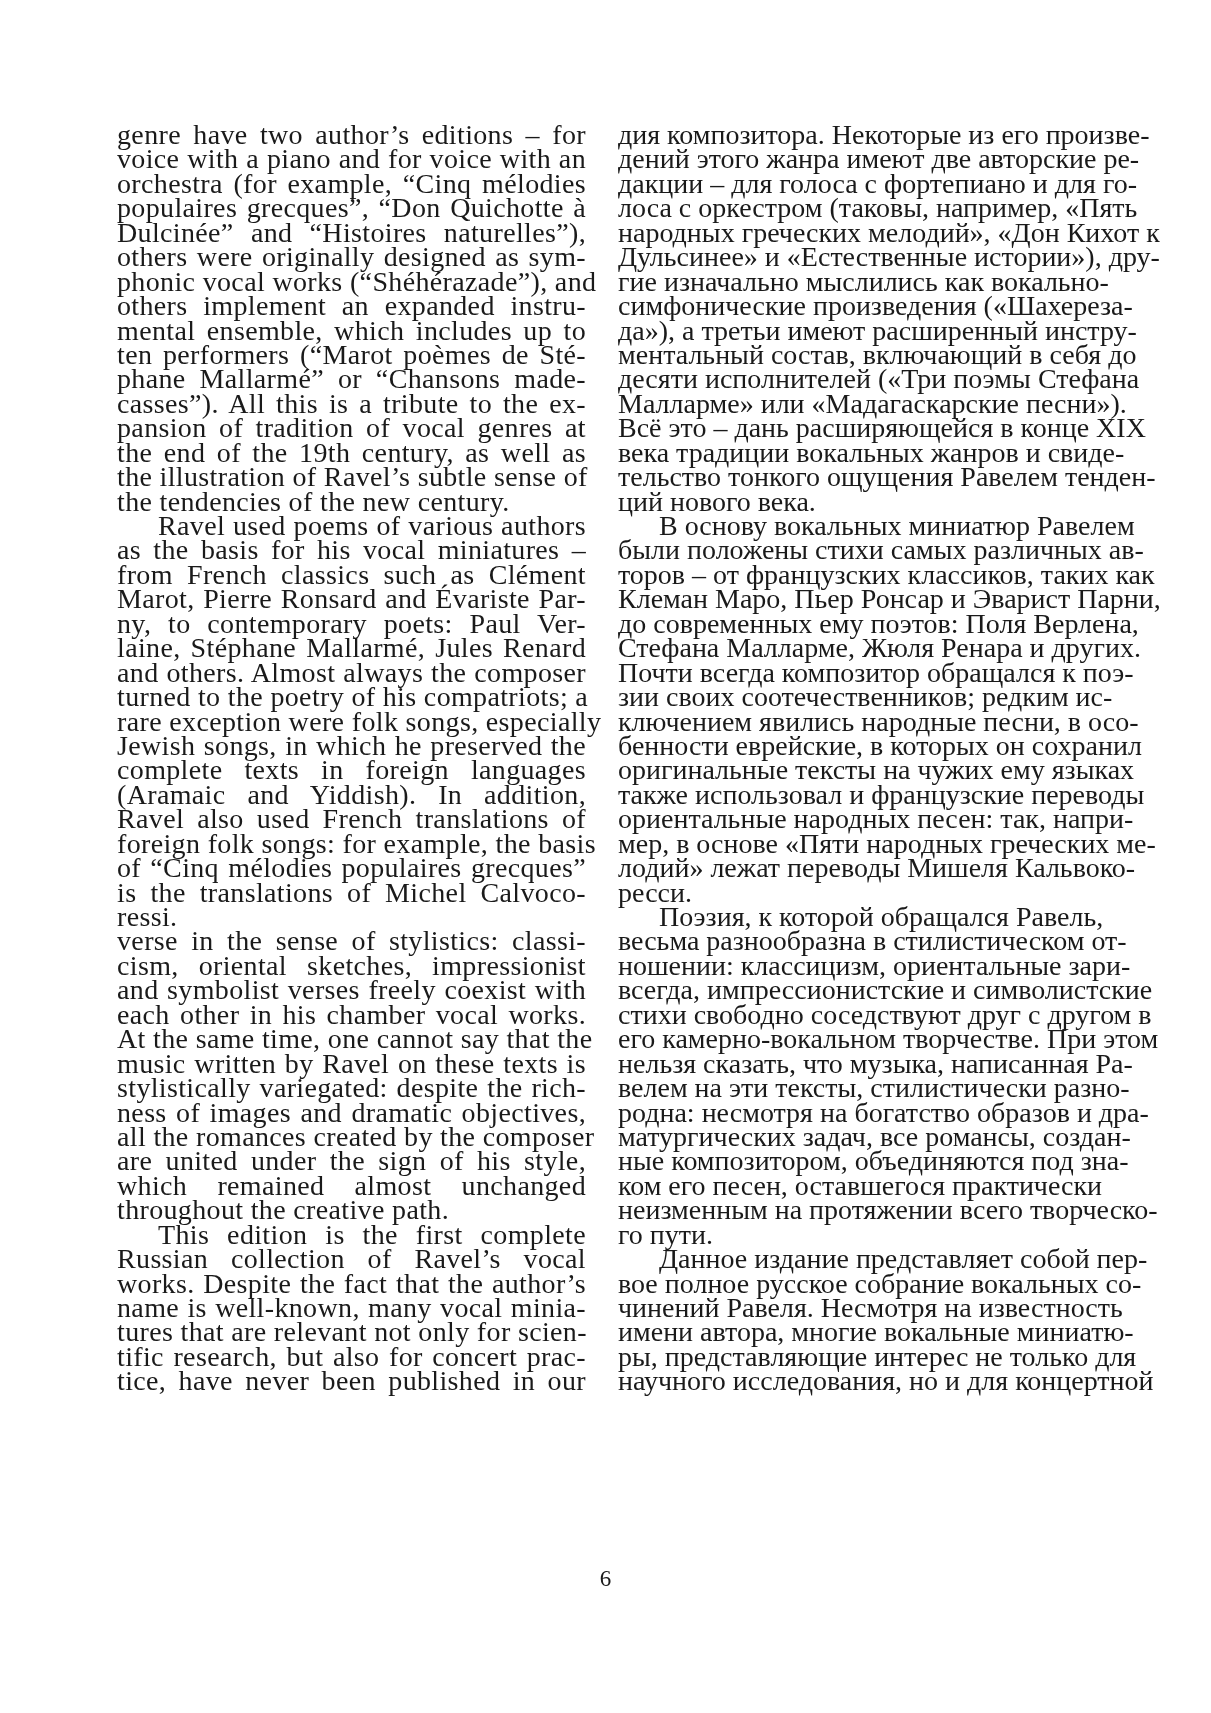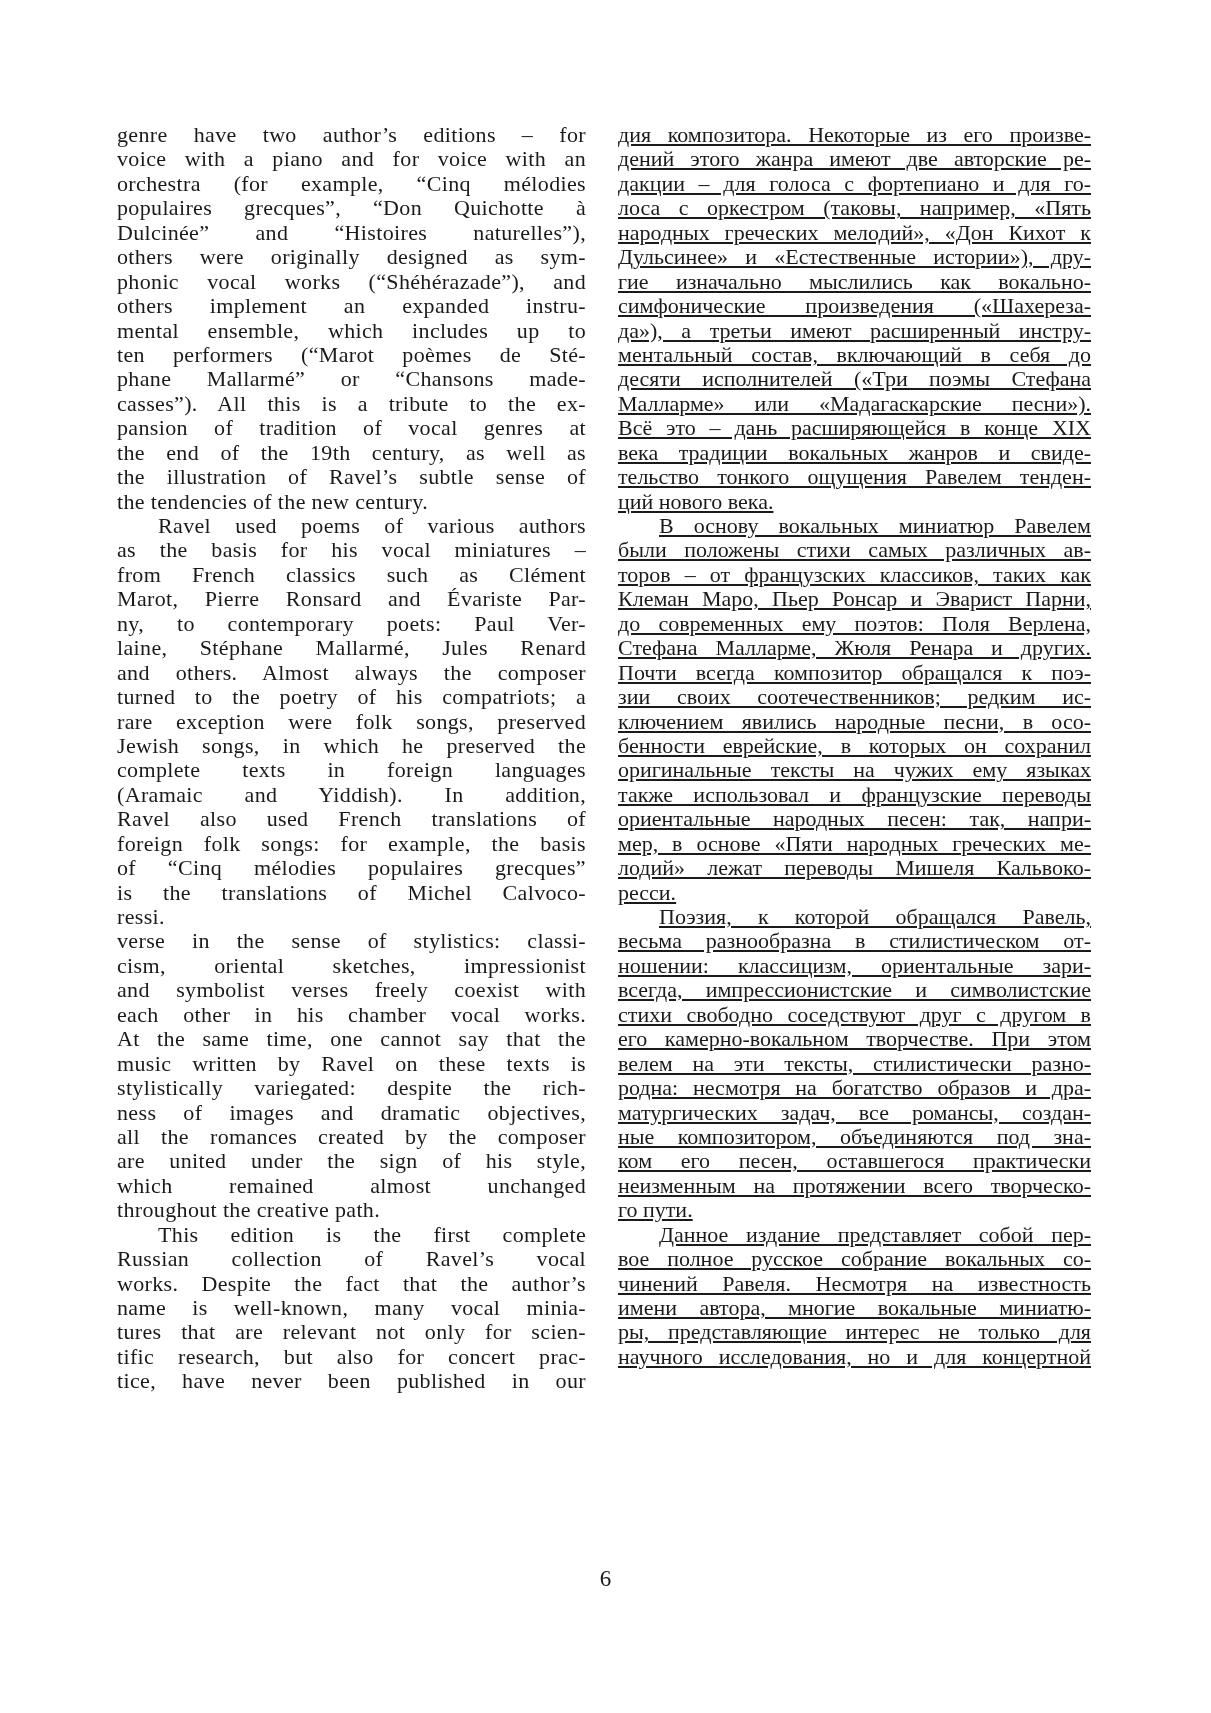--- a/index.html
+++ b/index.html
@@ -17,34 +17,33 @@
     }
     .page {
       position: absolute;
       left: 0; top: 0;
       width: 1211px; height: 1713px;
       background: #ffffff;
     }
     .column {
       position: absolute;
       top: 123px;
-      font-size: 22px;
+      font-size: 28px;
       line-height: 24.45px;
       text-align: justify;
       hyphens: manual;
     }
     .col-left {
       left: 117px;
       width: 469px;
       letter-spacing: 0.35px;
     }
     .col-right {
       left: 618px;
       width: 473px;
-      text-decoration: underline;
     }
     .line {
       display: block;
       text-align: justify;
       text-align-last: justify;
       white-space: nowrap;
       height: 24.45px;
       overflow: visible;
     }
     .line.last {
@@ -88,21 +87,21 @@
       </div>
       <div>
         <span class="line indent">Ravel used poems of various authors</span>
         <span class="line">as the basis for his vocal miniatures –</span>
         <span class="line">from French classics such as Clément</span>
         <span class="line">Marot, Pierre Ronsard and Évariste Par-</span>
         <span class="line">ny, to contemporary poets: Paul Ver-</span>
         <span class="line">laine, Stéphane Mallarmé, Jules Renard</span>
         <span class="line">and others. Almost always the composer</span>
         <span class="line">turned to the poetry of his compatriots; a</span>
-        <span class="line">rare exception were folk songs, preserved</span>
+        <span class="line">rare exception were folk songs, especially</span>
         <span class="line">Jewish songs, in which he preserved the</span>
         <span class="line">complete texts in foreign languages</span>
         <span class="line">(Aramaic and Yiddish). In addition,</span>
         <span class="line">Ravel also used French translations of</span>
         <span class="line">foreign folk songs: for example, the basis</span>
         <span class="line">of “Cinq mélodies populaires grecques”</span>
         <span class="line">is the translations of Michel Calvoco-</span>
         <span class="line last">ressi.</span>
       </div>
       <div>
@@ -166,20 +165,21 @@
         <span class="line">лодий» лежат переводы Мишеля Кальвоко-</span>
         <span class="line last">ресси.</span>
       </div>
       <div>
         <span class="line indent">Поэзия, к которой обращался Равель,</span>
         <span class="line">весьма разнообразна в стилистическом от-</span>
         <span class="line">ношении: классицизм, ориентальные зари-</span>
         <span class="line">всегда, импрессионистские и символистские</span>
         <span class="line">стихи свободно соседствуют друг с другом в</span>
         <span class="line">его камерно-вокальном творчестве. При этом</span>
+        <span class="line">нельзя сказать, что музыка, написанная Ра-</span>
         <span class="line">велем на эти тексты, стилистически разно-</span>
         <span class="line">родна: несмотря на богатство образов и дра-</span>
         <span class="line">матургических задач, все романсы, создан-</span>
         <span class="line">ные композитором, объединяются под зна-</span>
         <span class="line">ком его песен, оставшегося практически</span>
         <span class="line">неизменным на протяжении всего творческо-</span>
         <span class="line last">го пути.</span>
       </div>
       <div>
         <span class="line indent">Данное издание представляет собой пер-</span>

